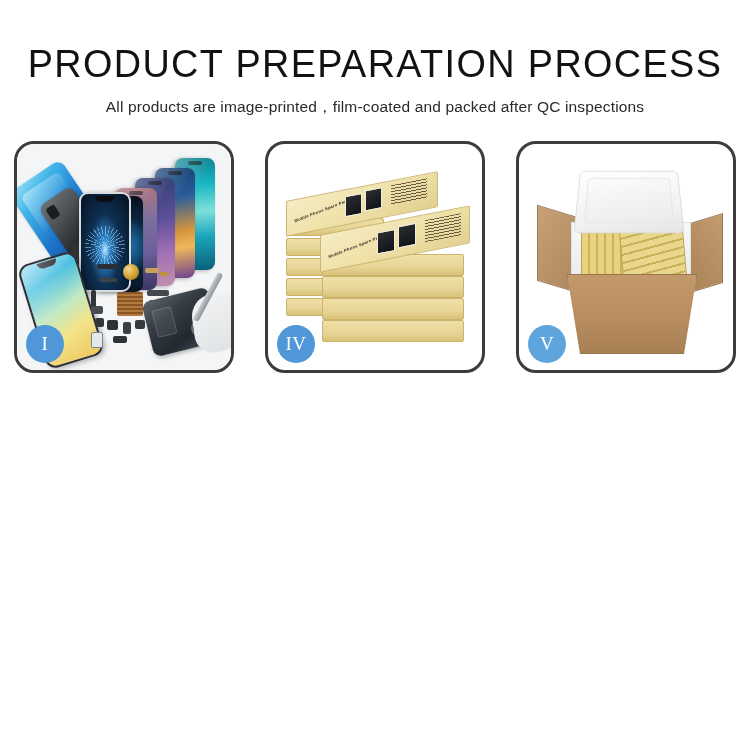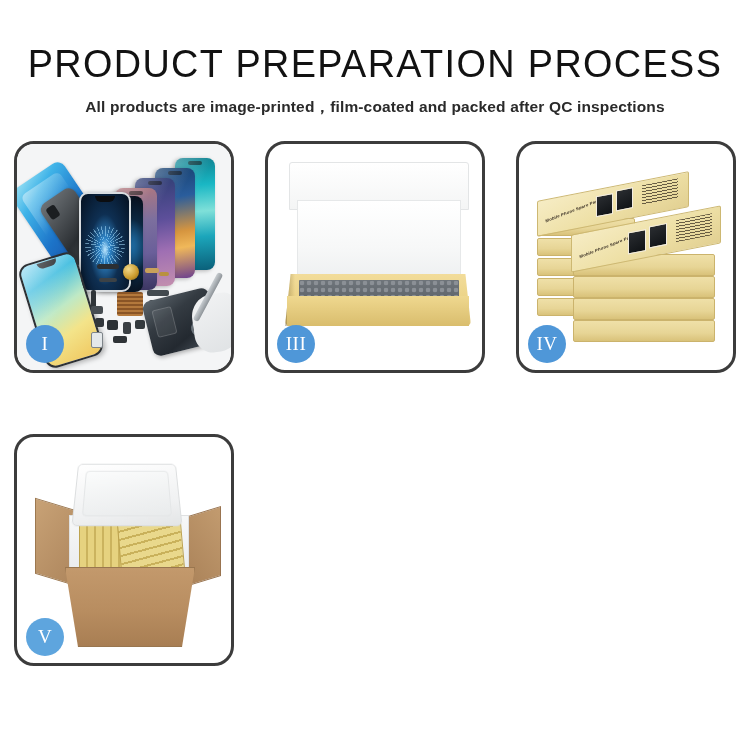--- a/index.html
+++ b/index.html
@@ -25,21 +25,21 @@
     color:#121212;
     font-family:"Liberation Sans","DejaVu Sans",sans-serif;
     transform:scaleX(0.97);
     white-space:nowrap;
   }
   .subtitle{
     margin:0;
     padding-top:11px;
     font-size:15.5px;
     line-height:20px;
-    font-weight:700;
+    font-weight:400;
     letter-spacing:0.15px;
     color:#2a2a2a;
     white-space:nowrap;
   }
 
   
   .grid{
     position:absolute;
     left:14px;top:141px;
     width:722px;height:556px;
@@ -498,32 +498,20 @@
 
         <div class="housing"></div>
         <div class="hand"></div>
         <div class="tweezer"></div>
 
       </div>
       <div class="badge">I</div>
     </div>
 
 
-    <div class="panel">
-      <div class="panel-media">
-        <div class="box3">
-          <div class="lid3"></div>
-          <div class="foam3"></div>
-          <div class="base3"></div>
-          <div class="grey3"></div>
-          <div class="front3"></div>
-        </div>
-      </div>
-      <div class="badge">III</div>
-    </div>
 
     <div class="panel">
       <div class="panel-media">
         <div class="stack">
 
           <div class="sbox" style="left:2px;top:56px;width:96px;height:16px;"></div>
           <div class="sbox" style="left:2px;top:76px;width:96px;height:16px;"></div>
           <div class="sbox" style="left:2px;top:96px;width:96px;height:16px;"></div>
           <div class="sbox" style="left:2px;top:116px;width:96px;height:16px;"></div>
           <div class="sbox" style="left:2px;top:136px;width:96px;height:16px;"></div>

